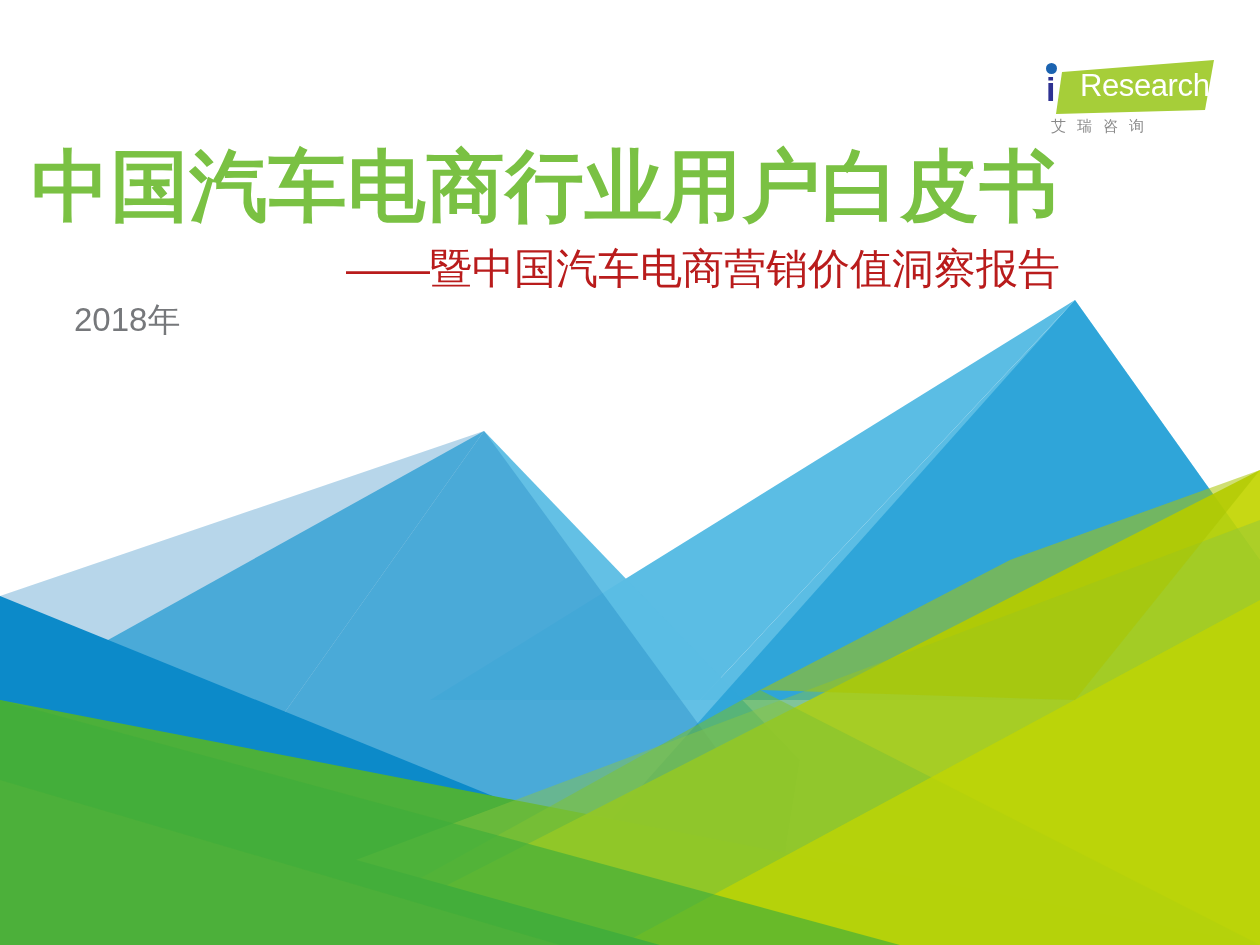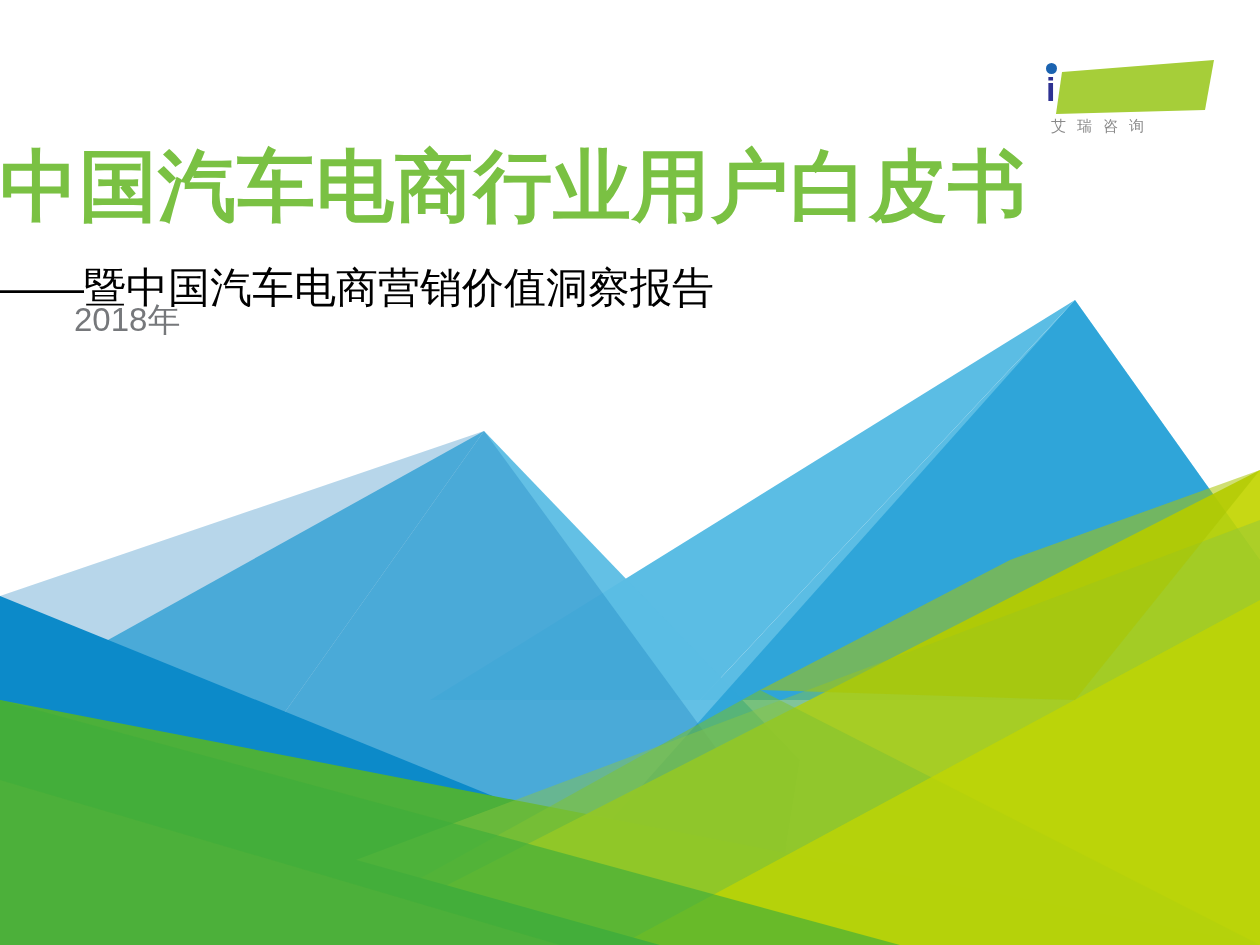--- a/index.html
+++ b/index.html
@@ -94,42 +94,41 @@
     position: absolute;
     left: 0;
     top: 0;
     width: 1260px;
   }
   #main-title {
     position: absolute;
     left: 0;
     top: 143px;
     width: 1090px;
-    text-align: left;
+    text-align: center;
     font-size: 78px;
     line-height: 86px;
     font-weight: 700;
     color: #7ac143;
     letter-spacing: 1px;
     white-space: nowrap;
   }
   #sub-title {
     position: absolute;
     left: 0;
     top: 243px;
     width: 1080px;
-    text-align: left;
+    text-align: right;
     padding-right: 20px;
     box-sizing: border-box;
     font-size: 42px;
     line-height: 52px;
     font-weight: 400;
-    color: #000000;
+    color: #b91c1c;
     white-space: nowrap;
-    margin-top: 19px;
   }
   #year-label {
     position: absolute;
     left: 74px;
     top: 298px;
     font-size: 33px;
     line-height: 44px;
     font-weight: 400;
     color: #76787b;
     white-space: nowrap;
@@ -171,20 +170,21 @@
     <polygon points="0,700 900,945 560,945 0,780 " fill="#3fae3b" opacity="0.65"></polygon>
 
   </svg>
 
   <div id="logo">
     <svg id="logo-mark" viewBox="0 0 200 62" preserveAspectRatio="none">
       <polygon points="40,14 192,2 183,52 34,56" fill="#a6ce39"></polygon>
     </svg>
     <span class="logo-i-dot"></span>
     <span class="logo-i-letter">i</span>
+    <span class="logo-wordmark-text">Research</span>
     <div id="logo-sub">艾瑞咨询</div>
   </div>
 
   <div id="title-block">
     <div id="main-title">中国汽车电商行业用户白皮书</div>
     <div id="sub-title">——暨中国汽车电商营销价值洞察报告</div>
     <div id="year-label">2018年</div>
   </div>
 
 </div>

